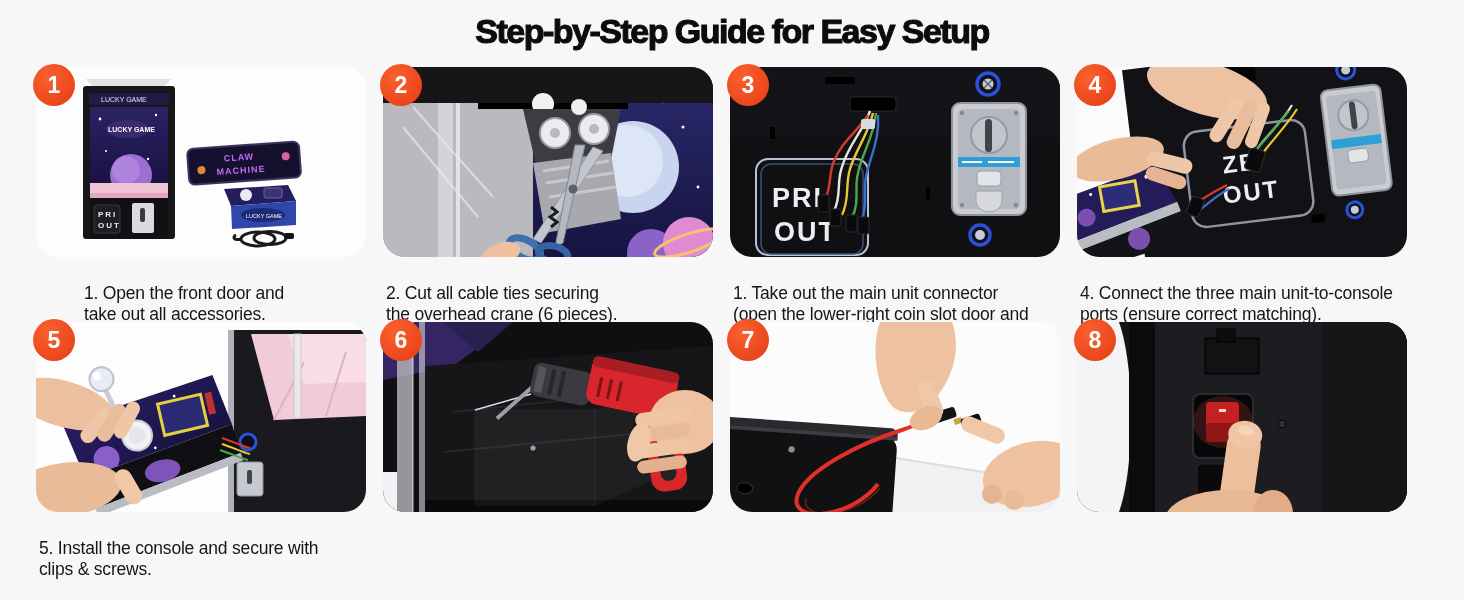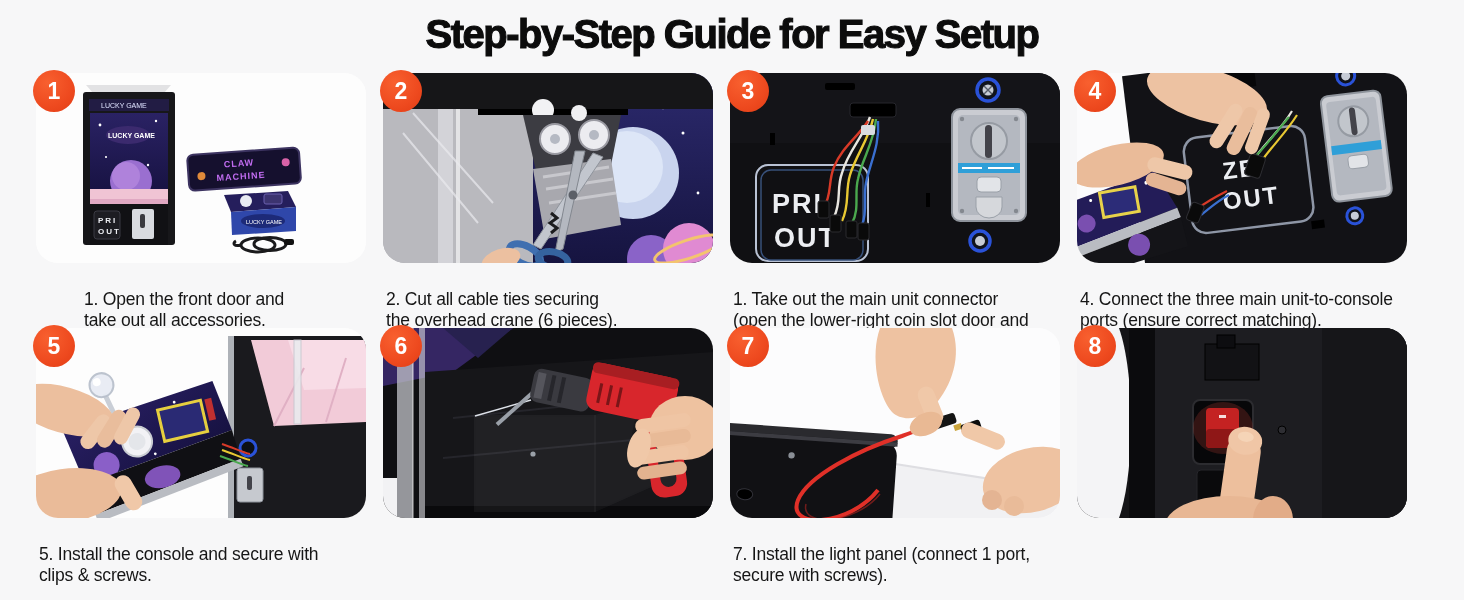--- a/index.html
+++ b/index.html
@@ -5,21 +5,21 @@
   html,body{margin:0;padding:0;}
   body{
     width:1464px;height:600px;overflow:hidden;
     background:#f7f7f8;
     font-family:"Liberation Sans",sans-serif;
     color:#141414;
   }
   .title{
     margin:12px 0 16px;
     text-align:center;
-    font-size:40px;
+    font-size:34px;
     font-weight:bold;
     letter-spacing:-1.5px;
     color:#0c0c0c;
     -webkit-text-stroke:1.1px #0c0c0c;
   }
   .grid{
     margin-left:36px;
     display:grid;
     grid-template-columns:repeat(4,347px);
     grid-template-rows:255px auto;
@@ -428,22 +428,20 @@
           <ellipse cx="196" cy="96" rx="17" ry="11" fill="#e9b994" transform="rotate(-24 196 96)"></ellipse>
 
           <ellipse cx="302" cy="152" rx="50" ry="32" fill="#eec2a1" transform="rotate(-14 302 152)"></ellipse>
           <rect x="230" y="100" width="46" height="16" rx="8" fill="#f0c8a8" transform="rotate(22 253 108)"></rect>
           <circle cx="262" cy="172" r="10" fill="#e4b493"></circle>
           <circle cx="284" cy="178" r="10" fill="#e9bb99"></circle>
         </svg>
       </div>
       <span class="badge">7</span>
     </div>
-    <figcaption class="caption">7. Install the light panel (connect 1 port,
-secure with screws).</figcaption>
   </figure>
 
   <figure class="step step-8">
     <div class="photo-wrap">
       <div class="photo">
         <svg viewBox="0 0 330 190">
           <rect width="330" height="190" fill="#141417"></rect>
           <path d="M0,0 H42 C58,45 58,145 42,190 H0 z" fill="#f4f4f6"></path>
           <rect x="52" y="0" width="26" height="190" fill="#0b0b0d"></rect>
           <rect x="78" y="0" width="252" height="190" fill="#1d1d21"></rect>

